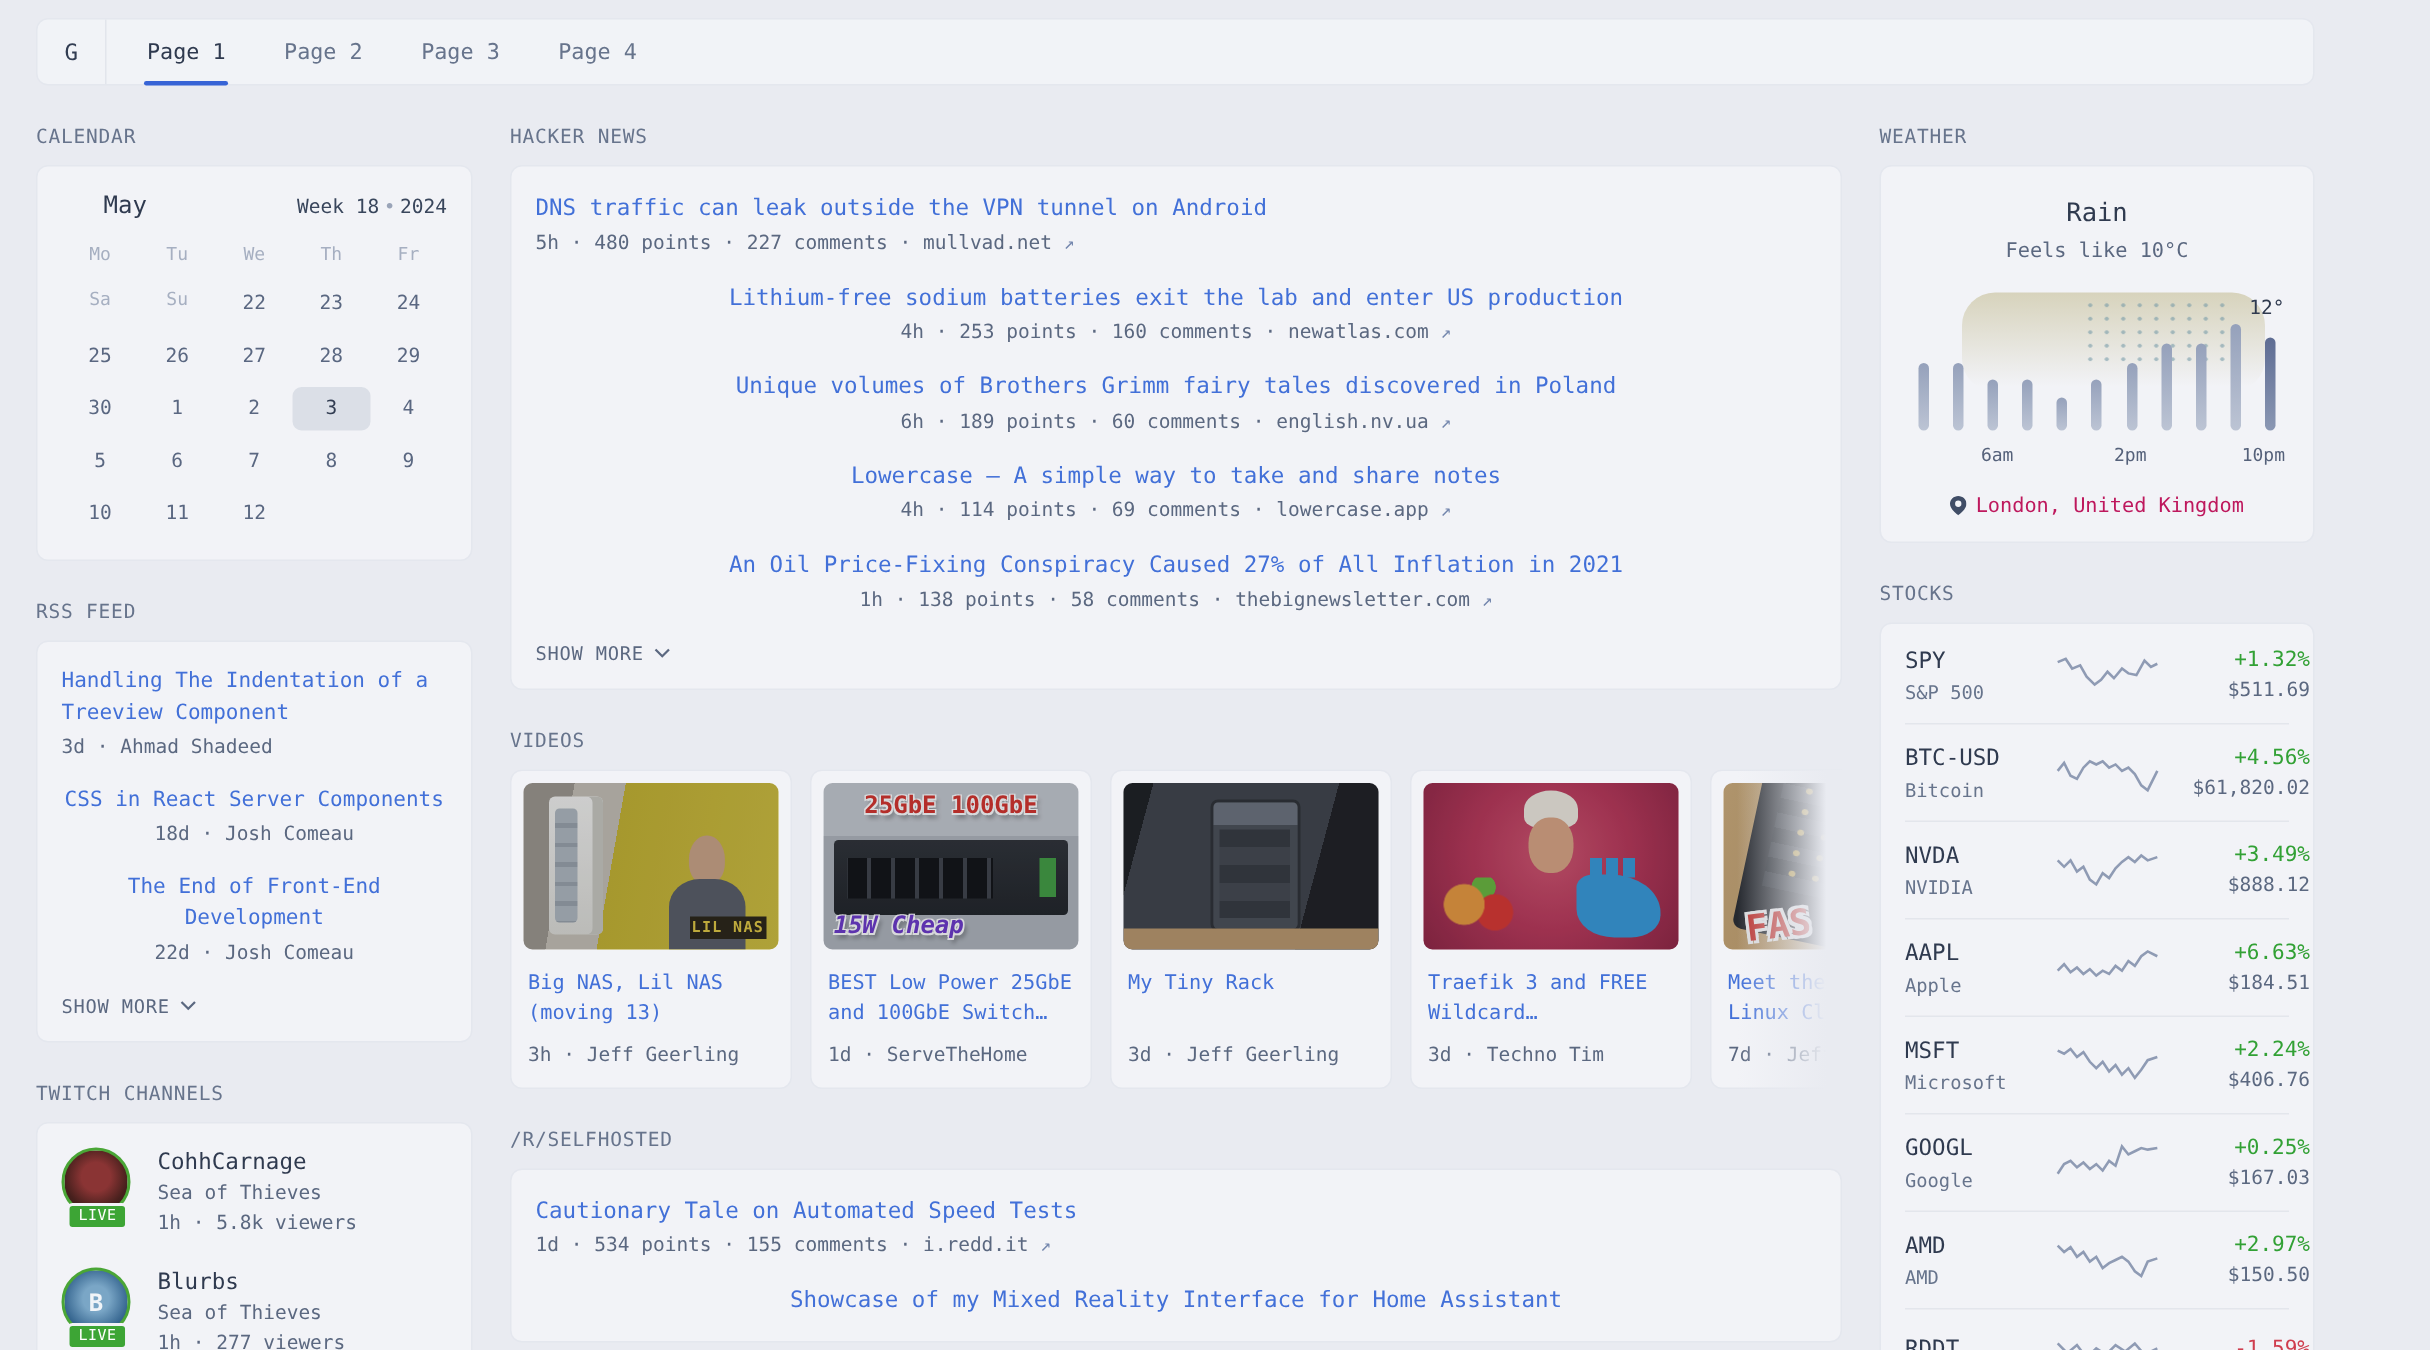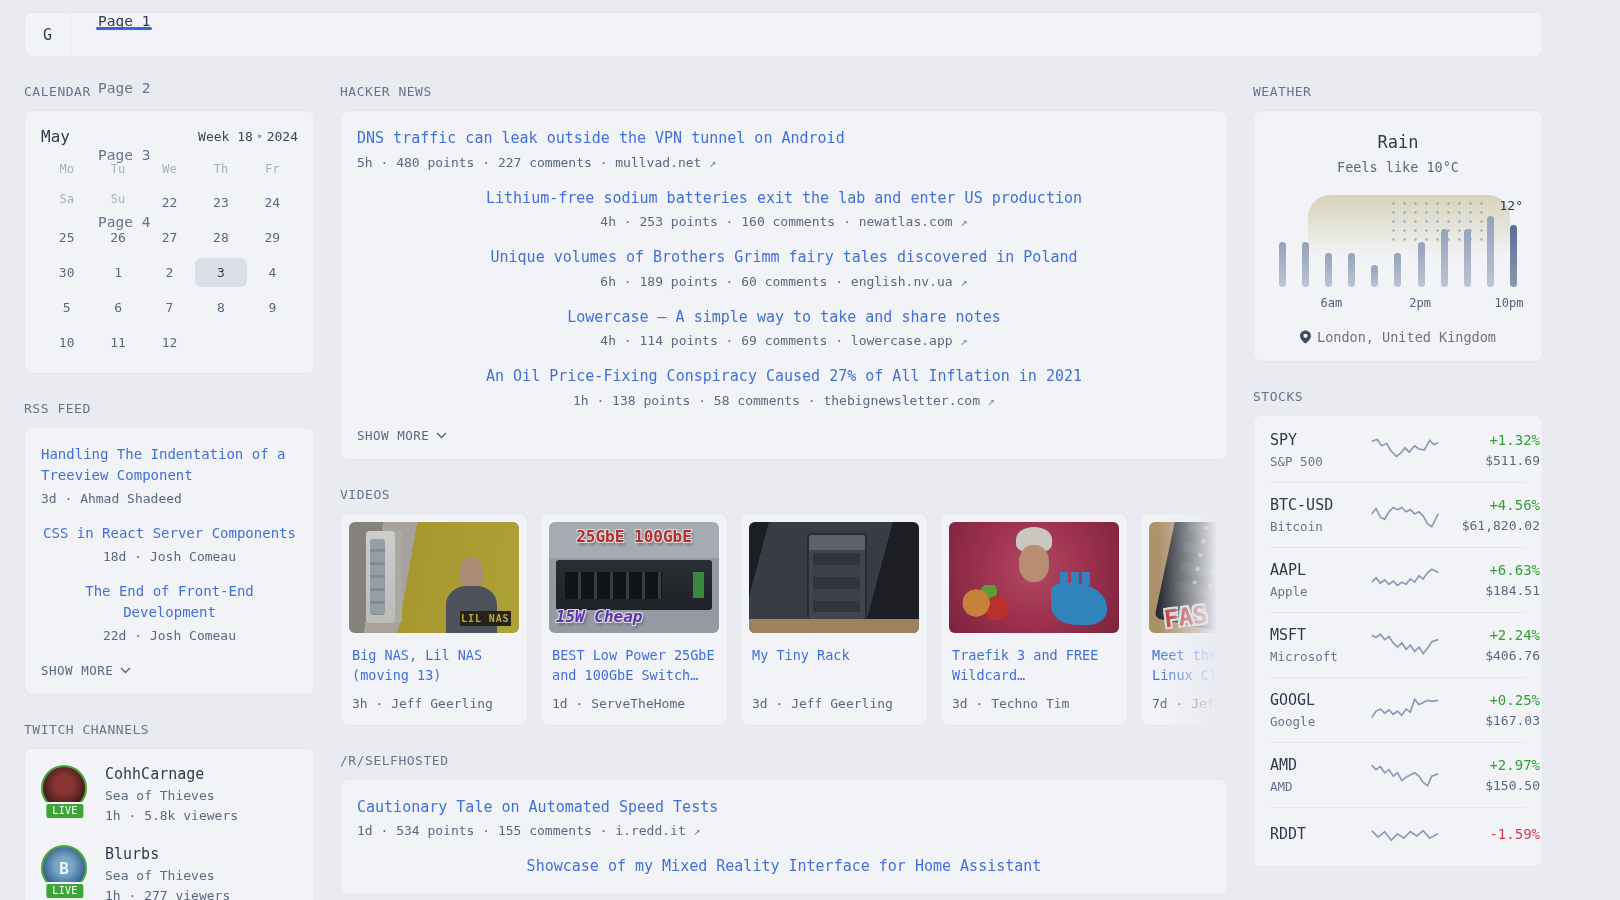--- a/index.html
+++ b/index.html
@@ -13,41 +13,41 @@
 
   
   .topnav {
     margin-top:12px; height:45px; display:flex; align-items:stretch;
     background:#f1f3f7; border:1px solid #e4e7ee; border-radius:8px;
   }
   .logo {
     width:46px; display:flex; align-items:center; justify-content:center;
     border-right:1px solid #e2e5ec; color:#323d52; font-size:15px; cursor:pointer;
   }
-  .tabs { display:flex; padding-left:27px; gap:51px;flex-direction:column; }
+  .tabs { display:flex; padding-left:27px; gap:39px; }
   .tab {
     display:flex; align-items:center; color:#67748c; font-size:14.5px;
     position:relative; cursor:pointer; white-space:nowrap;
   }
   .tab.active { color:#2f3a4f; }
   .tab.active::after {
     content:""; position:absolute; left:-2px; right:-2px; bottom:-1px; height:3px;
     background:#3764d6; border-radius:2px;
   }
 
   
   main { display:grid; grid-template-columns:291px 888px 290px; gap:25px; margin-top:27px; }
   section { margin-bottom:27px; }
   .sec-label { font-size:13px; font-weight:normal; color:#67748c; margin-bottom:11px; letter-spacing:0.04em; }
   .card {
     background:#f2f3f7; border:1px solid #e4e7ee; border-radius:8px; padding:16px;
   }
 
   
-  .cal-head { display:flex; justify-content:space-between; align-items:center; margin-bottom:12px; }
+  .cal-head { display:flex; justify-content:space-between; align-items:flex-end; margin-bottom:12px;margin-left:28px; }
   .cal-month { color:#2f3a4f; font-size:16px; }
   .cal-week { color:#39465c; font-size:13px; }
   .cal-week .sep-dot { color:#9aa4b8; padding:0 3px; }
   .cal-grid { display:grid; grid-template-columns:repeat(5,1fr); row-gap:6px; text-align:center; }
   .cal-dow { color:#a6afc1; font-size:12px; padding:4px 0 6px; }
   .cal-day { color:#5a6781; font-size:13px; padding:7px 0; }
   .cal-day.sel { background:#dbdfe7; border-radius:6px; color:#323d52; }
 
   
   .feed-item + .feed-item { margin-top:17px;text-align:center; }
@@ -146,21 +146,21 @@
   .wx-region { position:absolute; left:13%; right:4%; top:0; height:66px; border-radius:22px;
     background:linear-gradient(180deg,#d7d3bc 0%, rgba(215,211,188,0) 95%); }
   .wx-dots { position:absolute; left:46%; right:13%; top:4px; height:42px;
     background-image:radial-gradient(rgba(108,148,164,.55) 1.2px, transparent 1.7px); background-size:11px 9px; }
   .wx-bars { position:absolute; inset:0; display:flex; align-items:flex-end; justify-content:space-between; padding:0 3px; }
   .wx-bar { width:7px; border-radius:4px; background:linear-gradient(180deg,#95a1bb,#bcc4d4); }
   .wx-bar.dark { background:linear-gradient(180deg,#5e6c93,#8a97b3); }
   .wx-temp { position:absolute; right:-3px; top:3px; font-size:13px; color:#2f3a4f; }
   .wx-times { position:relative; height:16px; margin:9px 6px 0; }
   .wx-time { position:absolute; transform:translateX(-50%); color:#55617a; font-size:12px; white-space:nowrap; }
-  .wx-loc { margin-top:17px; text-align:center; color:#737373; font-size:13.5px; display:flex; align-items:center; justify-content:center; gap:6px; }
+  .wx-loc { margin-top:17px; text-align:center; color:#be185d; font-size:13.5px; display:flex; align-items:center; justify-content:center; gap:6px; }
   .pin { fill:#404d66; }
 
   
   .stocks-card { padding:2px 16px; }
   .stock-row { display:flex; align-items:center; padding:13px 0; border-top:1px solid #e3e6ec; }
   .stock-row:first-child { border-top:none; }
   .stock-left { width:100px; flex:0 0 100px; }
   .stock-sym { color:#2f3a4f; font-size:15px; }
   .stock-name { color:#67748c; font-size:12.5px; margin-top:5px; }
   .stock-spark { flex:1; display:flex; justify-content:center; }
@@ -475,20 +475,35 @@
                     <polyline class="spark" points="1,13 5,8 9,16 13,18 17,11 21,7 25,9 29,7 33,11 37,9 41,13 45,11 49,15 53,22 57,25 63,13"></polyline>
                   </svg>
                 </div>
                 <div class="stock-right">
                   <div class="stock-chg up">+4.56%</div>
                   <div class="stock-price">$61,820.02</div>
                 </div>
               </div>
               <div class="stock-row">
                 <div class="stock-left">
+                  <div class="stock-sym">NVDA</div>
+                  <div class="stock-name">NVIDIA</div>
+                </div>
+                <div class="stock-spark">
+                  <svg width="70" height="30" viewBox="0 0 64 28">
+                    <polyline class="spark" points="1,8 5,12 9,8 13,15 17,12 21,20 25,23 29,16 33,19 37,13 41,9 45,6 49,9 53,5 57,8 63,6"></polyline>
+                  </svg>
+                </div>
+                <div class="stock-right">
+                  <div class="stock-chg up">+3.49%</div>
+                  <div class="stock-price">$888.12</div>
+                </div>
+              </div>
+              <div class="stock-row">
+                <div class="stock-left">
                   <div class="stock-sym">AAPL</div>
                   <div class="stock-name">Apple</div>
                 </div>
                 <div class="stock-spark">
                   <svg width="70" height="30" viewBox="0 0 64 28">
                     <polyline class="spark" points="1,16 5,12 9,17 13,14 17,18 21,15 25,19 29,16 33,18 37,13 41,16 45,10 49,13 53,7 57,4 63,7"></polyline>
                   </svg>
                 </div>
                 <div class="stock-right">
                   <div class="stock-chg up">+6.63%</div>

